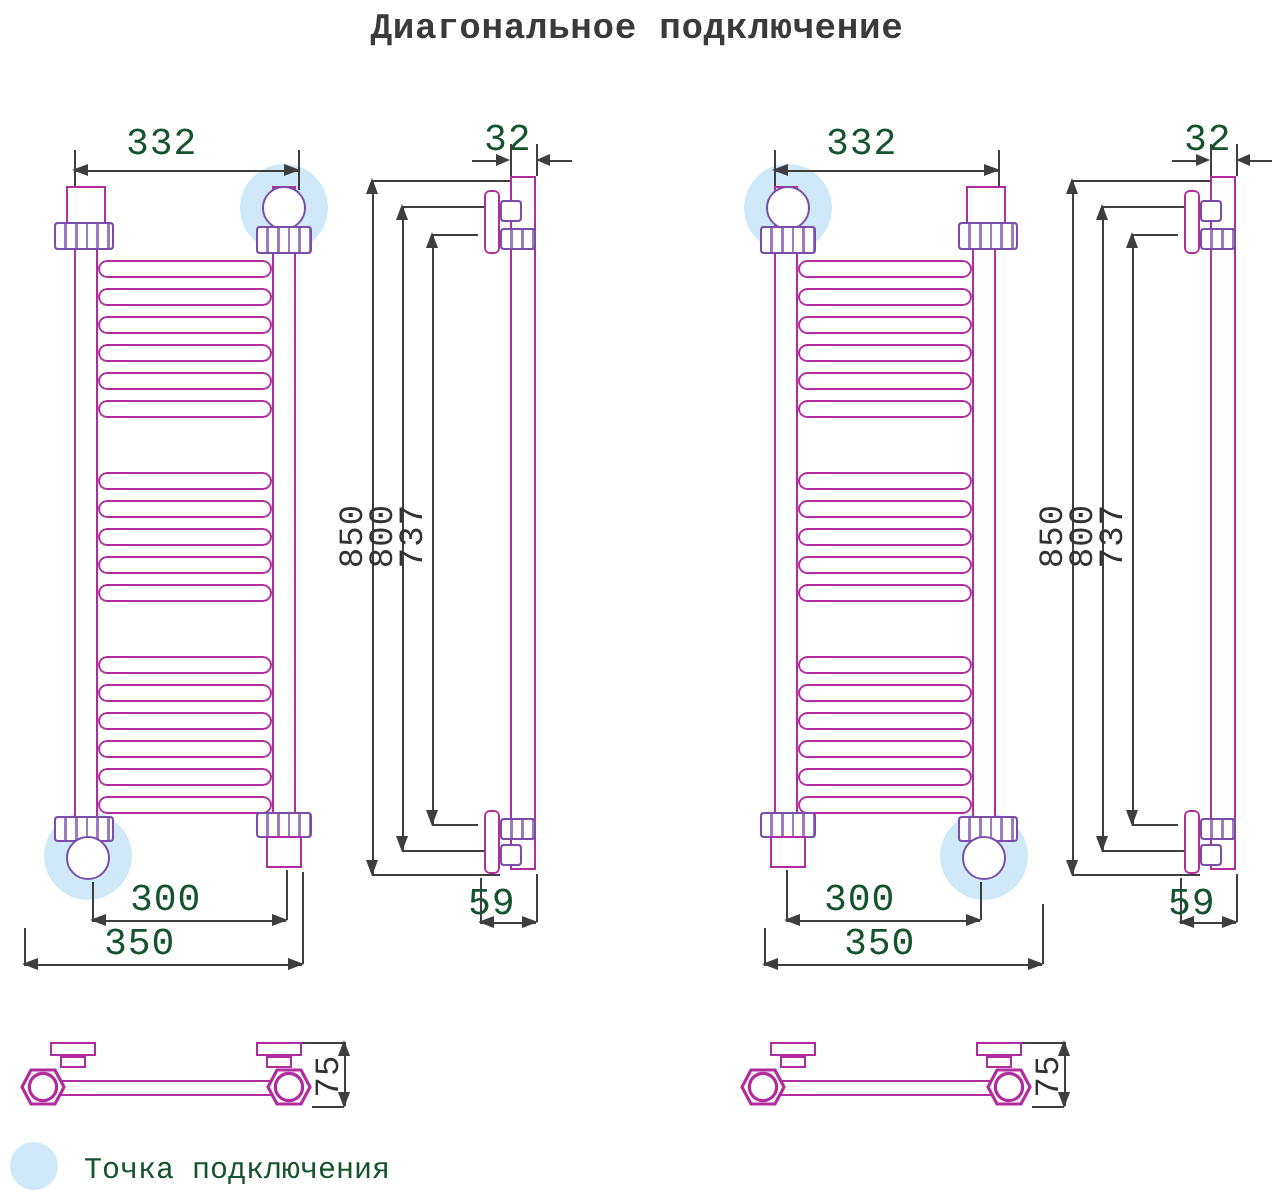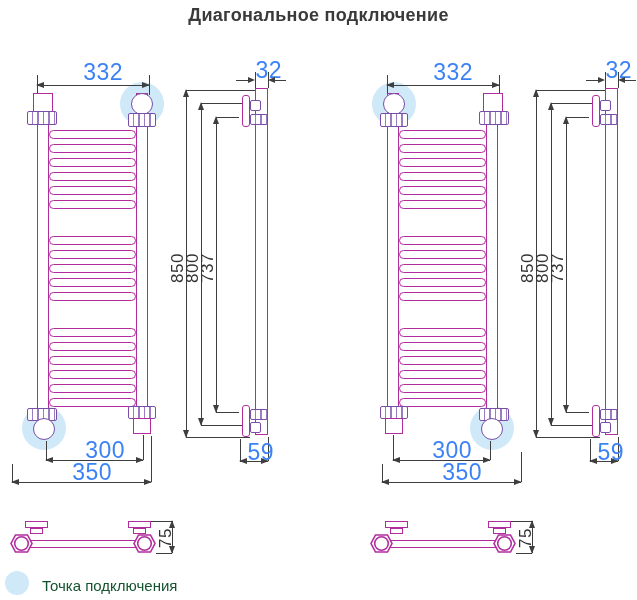--- a/index.html
+++ b/index.html
@@ -1,23 +1,23 @@
 <!DOCTYPE html>
 <html><head>
 <meta charset="utf-8">
 <style>
   html,body{margin:0;padding:0;background:#fff}
   .page{position:relative;width:637px;height:600px;background:#fff;overflow:hidden;
-        font-family:Liberation Sans, sans-serif}
+        font-family:Liberation Mono, monospace}
   .title{position:absolute;top:5px;left:0;width:100%;text-align:center;
          font-size:18px;font-weight:bold;color:#3a3a3a;letter-spacing:.3px}
   .drawing{position:absolute;top:60px;width:264px;height:445px}
   .tv{position:absolute;top:503px;width:180px;height:62px}
-  .dim-label{position:absolute;font-size:23px;line-height:17px;color:#3b82f6;
-             text-align:right;letter-spacing:.5px;white-space:nowrap}
+  .dim-label{position:absolute;font-size:19px;line-height:17px;color:#14532d;
+             text-align:left;letter-spacing:.5px;white-space:nowrap}
   .dim-label-v{position:absolute;width:40px;height:16px;line-height:16px;font-size:17px;
                color:#333;text-align:center;letter-spacing:.5px;transform:rotate(-90deg)}
   .h-line{position:absolute;height:0;border-top:1.4px solid #3e3e3e}
   .v-line{position:absolute;width:0;border-left:1.4px solid #3e3e3e}
   .dim-line-h{position:absolute;height:0;border-top:1.4px solid #3e3e3e}
   .dim-line-h::before{content:"";position:absolute;left:-1px;top:-4.1px;width:0;height:0;
      border-top:3.3px solid transparent;border-bottom:3.3px solid transparent;border-right:8px solid #3e3e3e}
   .dim-line-h::after{content:"";position:absolute;right:-1px;top:-4.1px;width:0;height:0;
      border-top:3.3px solid transparent;border-bottom:3.3px solid transparent;border-left:8px solid #3e3e3e}
   .dim-line-v{position:absolute;width:0;border-left:1.4px solid #3e3e3e}

